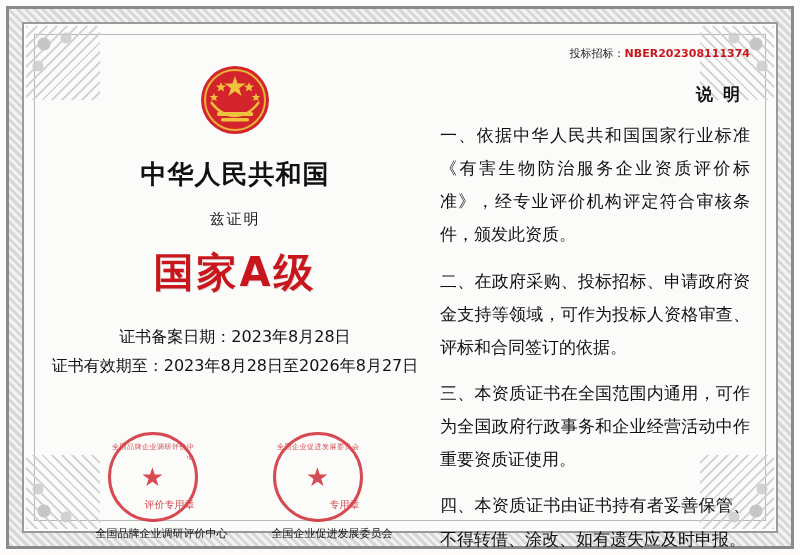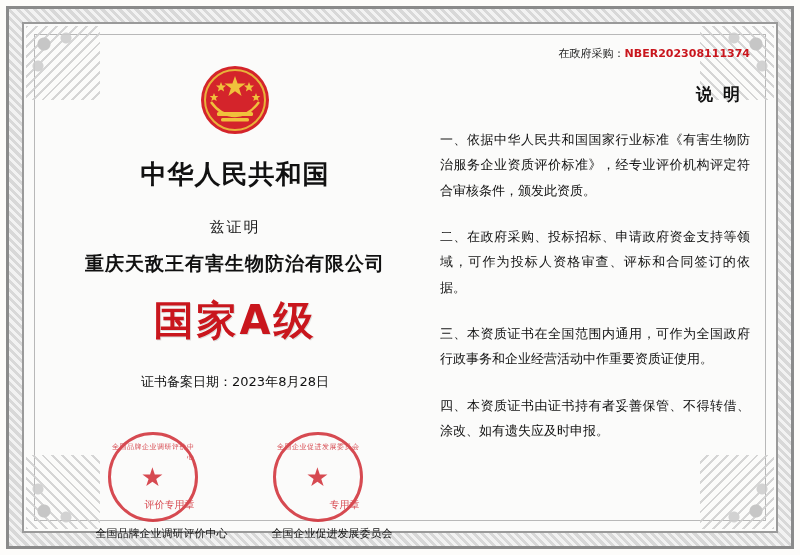--- a/index.html
+++ b/index.html
@@ -83,21 +83,21 @@
   .main-title {
     margin-top: 10px;
     font-family: Liberation Sans, sans-serif;
     font-size: 26px;
     font-weight: bold;
     color: #111111;
     letter-spacing: 1px;
     line-height: 1.45;
   }
   .zheng-zhengming {
-    margin-top: 24px;
+    margin-top: 16px;
     font-size: 15px;
     color: #1a1a1a;
     letter-spacing: 2px;
   }
   .company-name {
     margin-top: 14px;
     font-size: 19px;
     font-weight: bold;
     color: #111111;
     letter-spacing: 1px;
@@ -105,21 +105,21 @@
   .grade {
     margin-top: 16px;
     font-size: 40px;
     font-weight: bold;
     color: #c9161d;
     letter-spacing: 3px;
     text-shadow: 1px 1px 0 rgba(0,0,0,0.12);
   }
   .dates {
     margin-top: 22px;
-    font-size: 13px;
+    font-size: 16px;
     color: #111111;
     line-height: 1.85;
   }
   .dates .row { white-space: nowrap; }
 
   
   .seals {
     position: absolute;
     left: 30px;
     top: 392px;
@@ -184,22 +184,22 @@
   .cert-no .num { color: #c9161d; font-weight: bold; }
   .shuoming-title {
     margin-top: 22px;
     text-align: right;
     font-size: 17px;
     font-weight: bold;
     color: #111111;
     letter-spacing: 10px;
   }
   .clause {
-    margin-top: 21px;
-    font-size: 13px;
+    margin-top: 13px;
+    font-size: 17px;
     line-height: 1.95;
     color: #111111;
     text-align: justify;
     text-indent: 0;
   }
   .clause:first-of-type { margin-top: 16px; }
 
   
   .qr {
     position: absolute;
@@ -252,27 +252,29 @@
           <path d="M24 52 q10 14 24 14 q14 0 24-14" fill="none" stroke="#f0c13c" stroke-width="2.4"></path>
         </svg>
       </div>
 
       <div class="main-title">
         <div>中华人民共和国</div>
       </div>
 
       <div class="zheng-zhengming">兹证明</div>
 
-      <div class="company-name">重庆天敌王有害生物防治有限公司</div>
 
       <div class="grade">国家A级</div>
 
       <div class="dates">
         <div class="row">
           <span>证书备案日期：</span><span>2023年8月28日</span>
+        </div>
+        <div class="row">
+          <span>证书有效期至：</span><span>2023年8月28日至2026年8月27日</span>
         </div>
       </div>
     </div>
 
     <div class="seals">
       <div class="seal-wrap">
         <div class="seal">
           <span class="arc-text">全国品牌企业调研评价中心</span>
           <span class="star">★</span>
           <span class="arc-text-bottom">评价专用章</span>
@@ -284,21 +286,21 @@
           <span class="arc-text">全国企业促进发展委员会</span>
           <span class="star">★</span>
           <span class="arc-text-bottom">专用章</span>
         </div>
         <div class="seal-label">全国企业促进发展委员会</div>
       </div>
     </div>
 
     <div class="right-col">
       <div class="cert-no">
-        <span>在政府采购：</span><span class="num">NBER202308111374</span>
+        <span>投标招标：</span><span class="num">NBER202308111374</span>
       </div>
 
       <div class="shuoming-title">说明</div>
 
       <div class="clause">一、依据中华人民共和国国家行业标准《有害生物防治服务企业资质评价标准》，经专业评价机构评定符合审核条件，颁发此资质。</div>
       <div class="clause">二、在政府采购、投标招标、申请政府资金支持等领域，可作为投标人资格审查、评标和合同签订的依据。</div>
       <div class="clause">三、本资质证书在全国范围内通用，可作为全国政府行政事务和企业经营活动中作重要资质证使用。</div>
       <div class="clause">四、本资质证书由证书持有者妥善保管、不得转借、涂改、如有遗失应及时申报。</div>
     </div>
 

